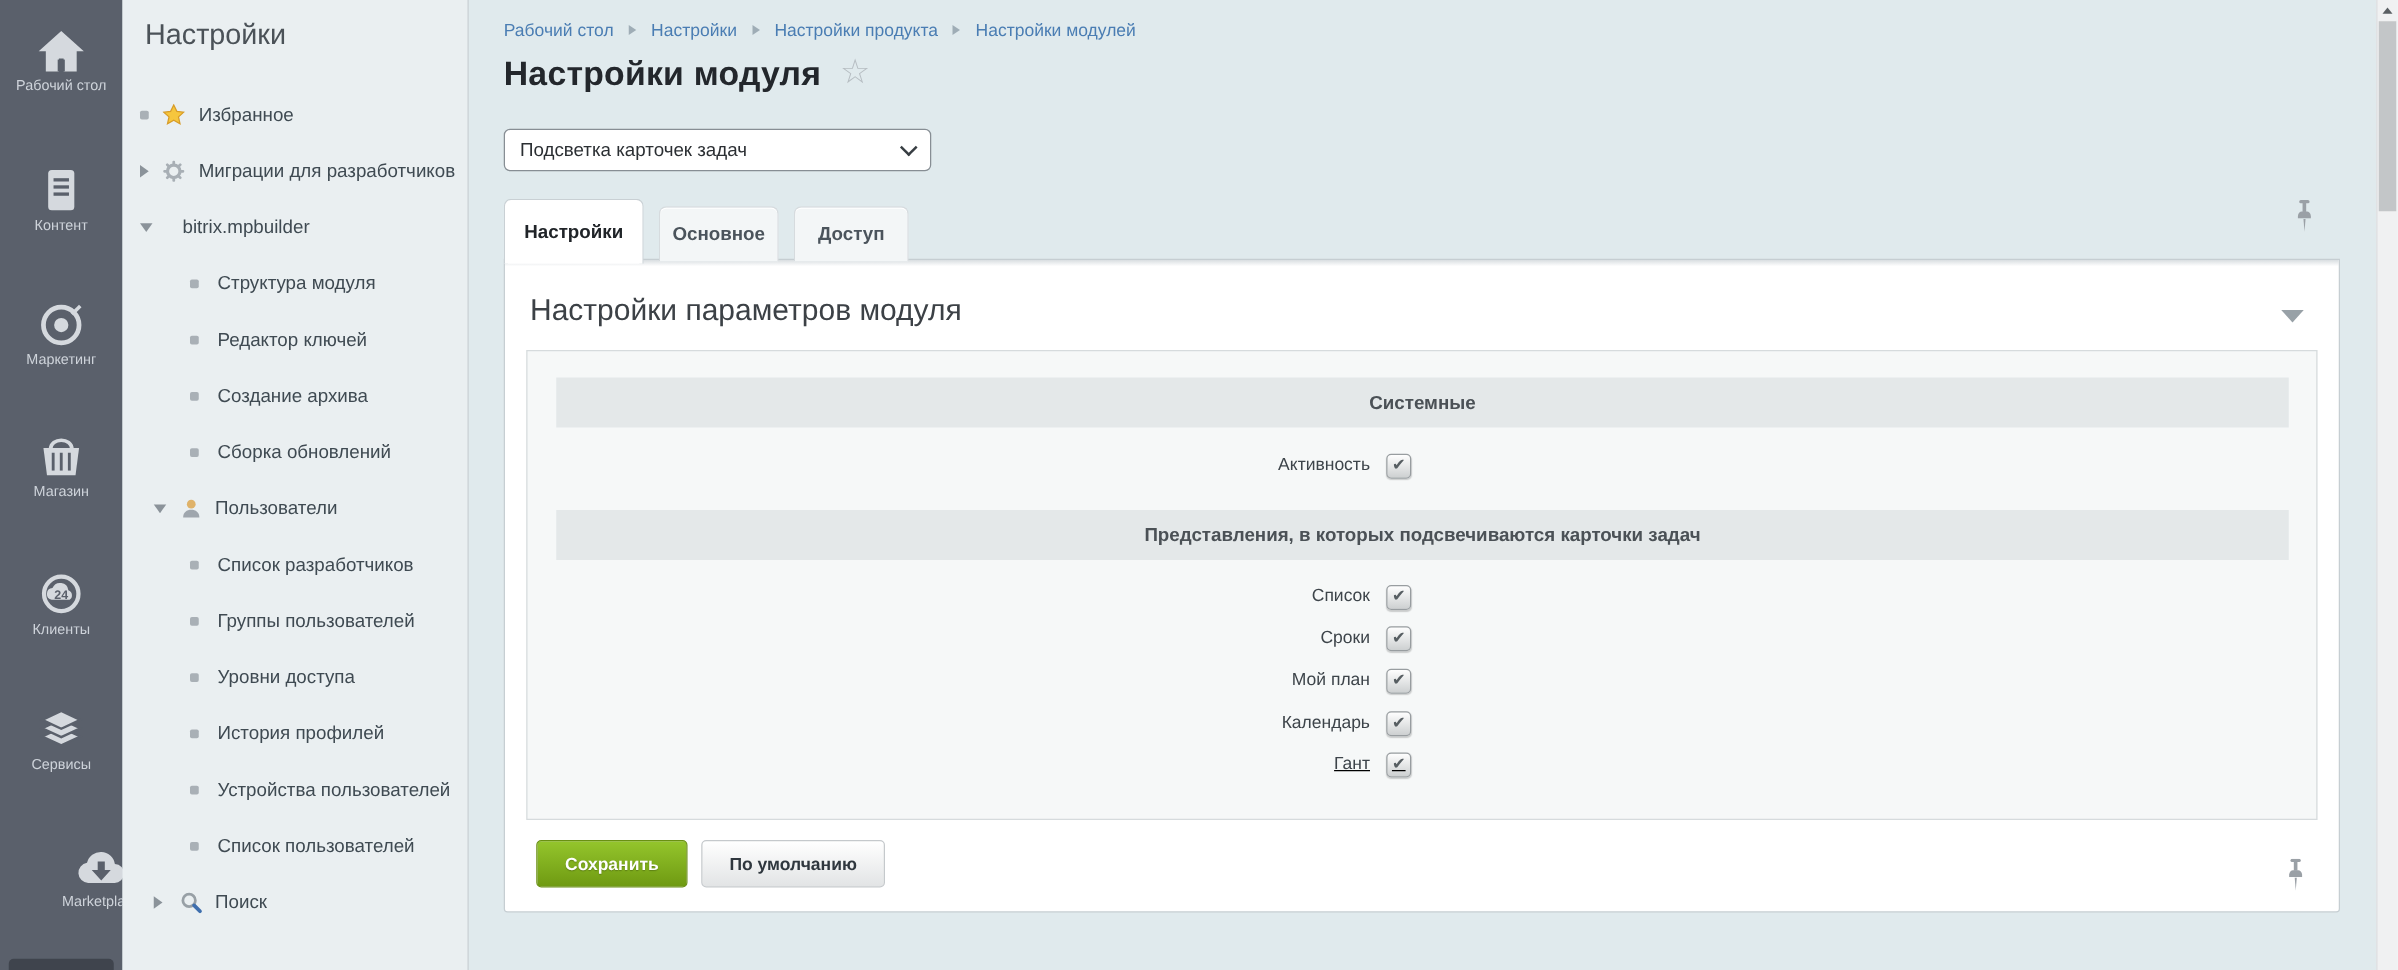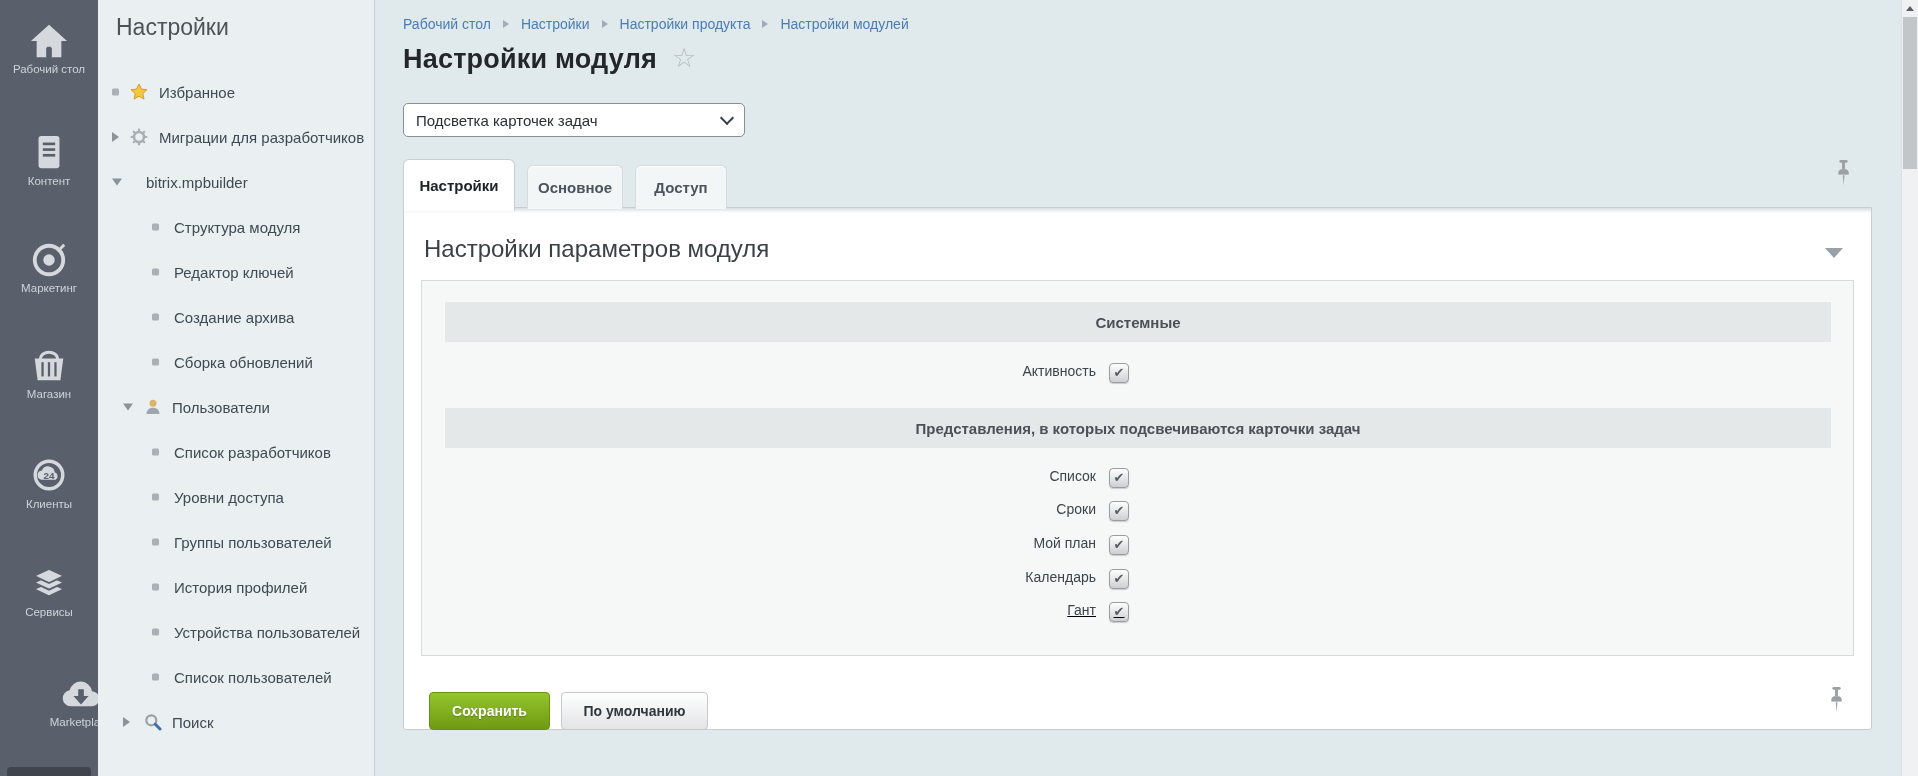--- a/index.html
+++ b/index.html
@@ -58,21 +58,21 @@
   .formbox{position:absolute;left:17px;top:72px;width:1433px;height:376px;background:#f6f8f8;
     border:1px solid #d6dbdd;box-sizing:border-box;}
   .fbar{position:absolute;left:23px;width:1386px;height:40px;background:#e4e8e9;
     display:flex;align-items:center;justify-content:center;font-size:15px;font-weight:bold;color:#4b5156;}
   .frow{position:absolute;left:0;display:flex;height:22px;}
   .flabel{width:674px;text-align:right;font-size:14px;color:#3d444a;}
   .cbx{margin-left:13px;width:20px;height:20px;border:1px solid #989da0;border-radius:4px;
     background:linear-gradient(#fefefe,#cdd0d1);box-sizing:border-box;display:flex;align-items:center;
     justify-content:center;cursor:pointer;box-shadow:0 1px 1px rgba(0,0,0,.18);}
   .cbx .tick{font-family:"DejaVu Sans",sans-serif;font-size:13px;color:#575e62;line-height:1;margin-top:-1px;}
-  .footer-buttons{position:absolute;left:25px;top:484px;display:flex;gap:11px;}
+  .footer-buttons{position:absolute;left:25px;top:464px;display:flex;gap:11px;}
   .btn{height:38px;border-radius:4px;font-size:14px;font-weight:bold;display:flex;align-items:center;
     justify-content:center;cursor:pointer;box-sizing:border-box;}
   .btn-save{width:121px;background:linear-gradient(#94c52c,#6f9a12);border:1px solid #699012;color:#fff;
     text-shadow:0 1px 1px rgba(0,0,0,.25);}
   .btn-default{width:147px;background:linear-gradient(#ffffff,#e2e4e5);border:1px solid #c5c9cc;color:#2f373e;}
   .pin{position:absolute;cursor:pointer;}
   .pin-top{left:1460px;top:160px;}
   .pin-bottom{right:27px;top:479px;}
   
   .scrollbar{position:absolute;left:1901px;top:0;width:17px;height:776px;background:#f0f1f2;
@@ -186,25 +186,25 @@
           </svg>
         </span>
         <span class="mlabel" style="left:74px">Пользователи</span>
       </div>
       <div class="menu-item">
         <span class="mk mk-bullet" style="left:54px"></span>
         <span class="mlabel" style="left:76px">Список разработчиков</span>
       </div>
       <div class="menu-item">
         <span class="mk mk-bullet" style="left:54px"></span>
+        <span class="mlabel" style="left:76px">Группы пользователей</span>
+      </div>
+      <div class="menu-item">
+        <span class="mk mk-bullet" style="left:54px"></span>
         <span class="mlabel" style="left:76px">Уровни доступа</span>
-      </div>
-      <div class="menu-item">
-        <span class="mk mk-bullet" style="left:54px"></span>
-        <span class="mlabel" style="left:76px">Группы пользователей</span>
       </div>
       <div class="menu-item">
         <span class="mk mk-bullet" style="left:54px"></span>
         <span class="mlabel" style="left:76px">История профилей</span>
       </div>
       <div class="menu-item">
         <span class="mk mk-bullet" style="left:54px"></span>
         <span class="mlabel" style="left:76px">Устройства пользователей</span>
       </div>
       <div class="menu-item">

